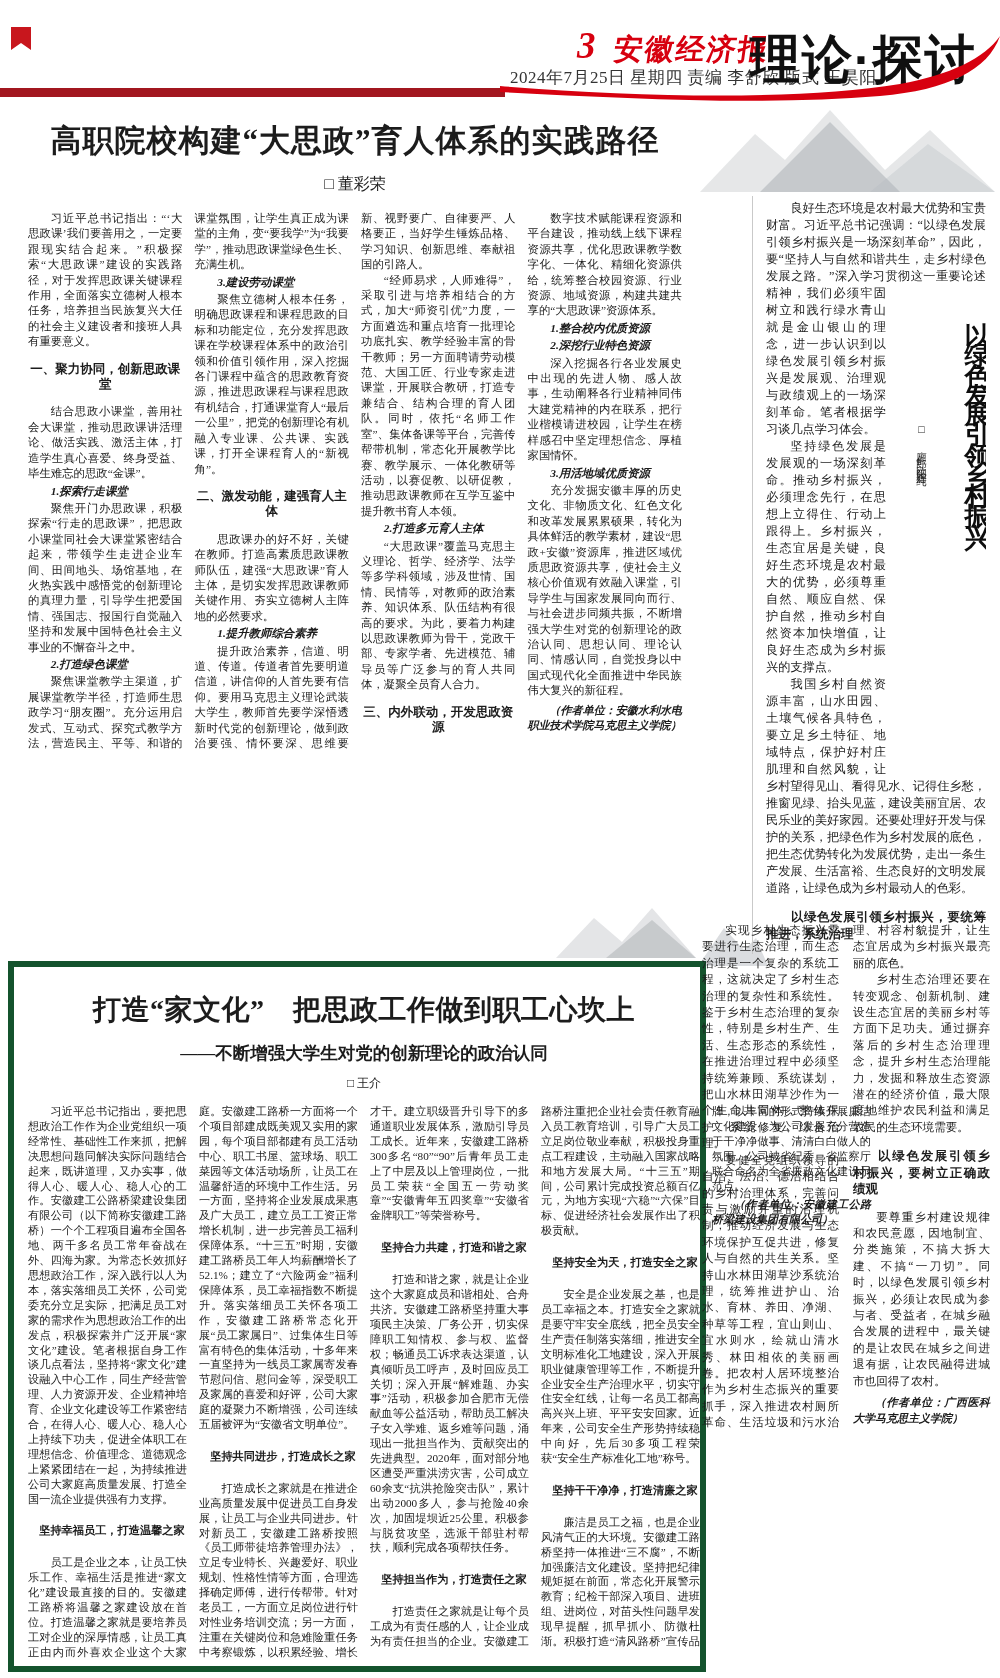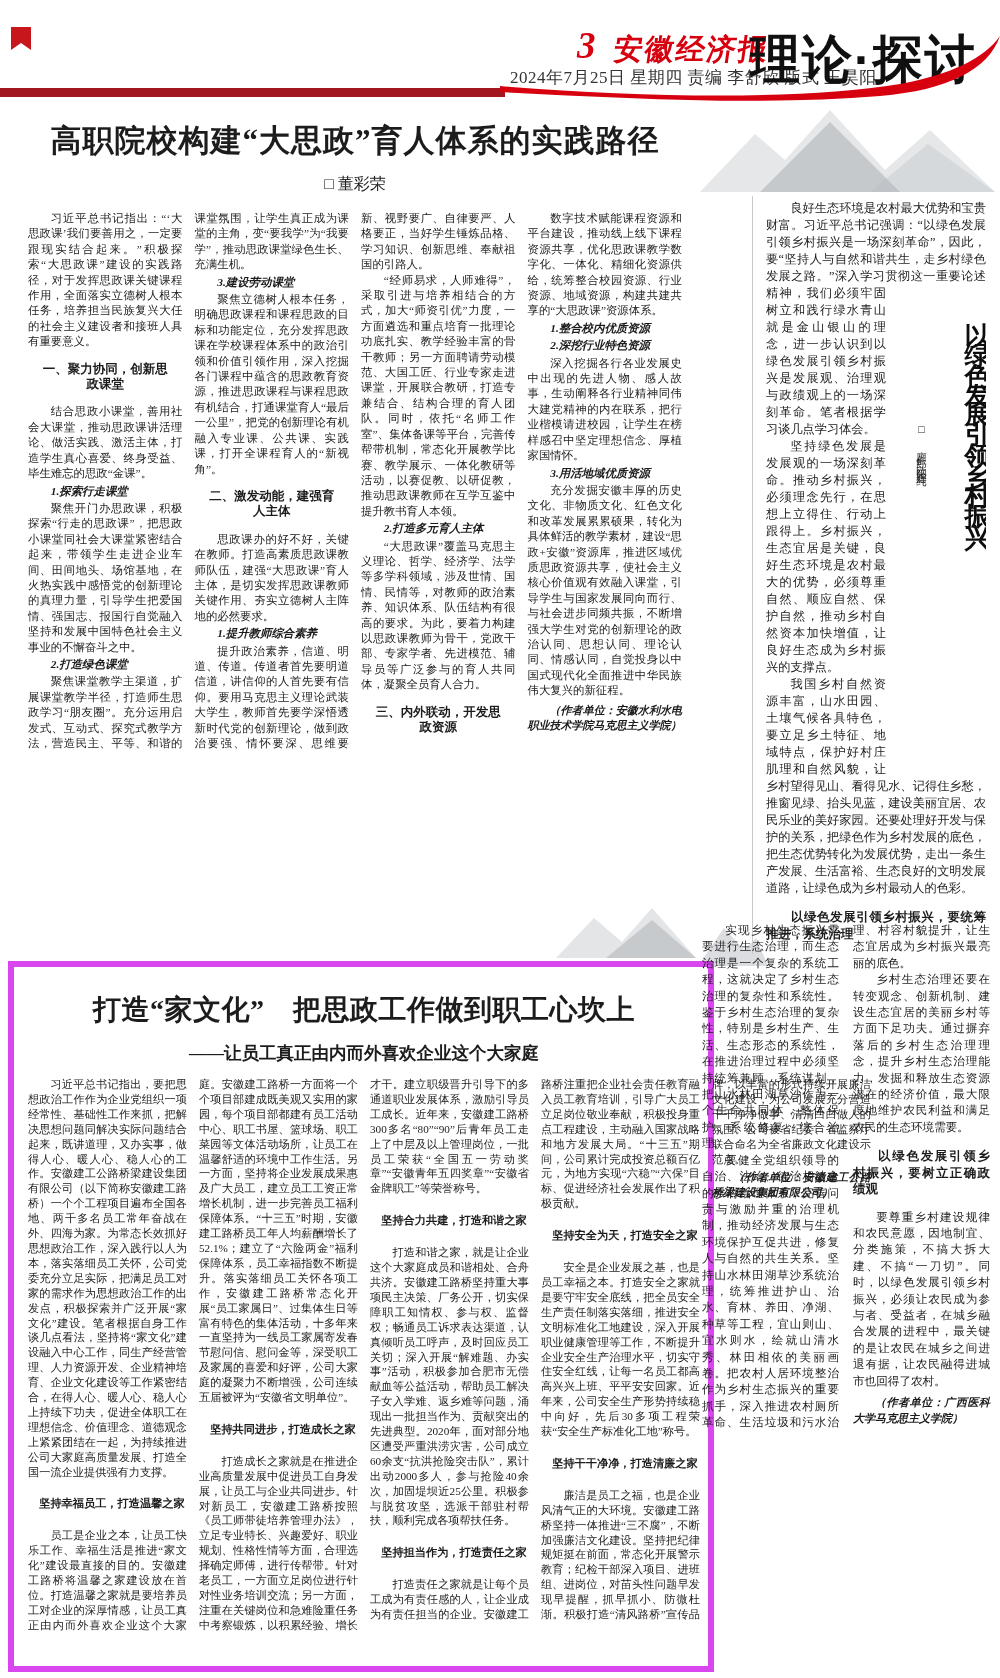--- a/index.html
+++ b/index.html
@@ -20,28 +20,28 @@
   
   .mountain{opacity:.9;}
   
   #main-article{left:28px;top:112px;width:654px;}
   #main-title{text-align:center;font-size:31px;font-weight:bold;letter-spacing:1px;margin:8px 0 0 0;}
   #main-byline{text-align:center;font-size:16px;margin-top:12px;color:#222;}
   #main-cols{margin-top:16px;height:742px;column-count:4;column-gap:12px;
       font-size:11.4px;line-height:15.4px;text-align:justify;}
   
   .para{margin:0;text-indent:2em;}
-  .sec-head{font-weight:bold;text-align:center;font-size:12.5px;margin:12px 12px;break-inside:avoid;}
+  .sec-head{font-weight:bold;text-align:center;font-size:12.5px;margin:12px 0;break-inside:avoid;}
   .sub-head{font-weight:bold;font-style:italic;text-indent:2em;margin:2px 0;break-inside:avoid;}
   .feat-head{font-weight:bold;text-indent:1em;margin:17px 0;break-inside:avoid;}
   .side-head{font-weight:bold;text-indent:2em;margin:12px 0;font-size:12.5px;break-inside:avoid;}
   .attribution{margin:4px 0 0 0;text-indent:2em;font-style:italic;font-weight:bold;font-size:11px;}
   
-  #feature-box{left:8px;top:961px;width:672px;border:6px solid #d946ef;background:#fff;
-      padding:24px 8px 10px 14px;height:665px;box-sizing:content-box;}
+  #feature-box{left:8px;top:961px;width:672px;border:6px solid #14532d;background:#fff;
+      padding:24px 0 10px 14px;height:665px;box-sizing:content-box;}
   #feature-title{text-align:center;font-size:28px;font-weight:bold;letter-spacing:.5px;margin:0;}
   #feature-subtitle{text-align:center;font-size:17.5px;font-weight:bold;margin-top:12px;}
   #feature-byline{text-align:center;font-size:12px;margin-top:10px;color:#222;}
   #feature-cols{margin-top:12px;height:556px;column-count:4;column-gap:12px;
       font-size:11.2px;line-height:14.9px;text-align:justify;}
   
   #sidebar-rule{left:752px;top:196px;width:1px;height:758px;background:#c9c9c9;}
   #sidebar-upper{left:766px;top:200px;width:220px;height:758px;font-size:12.2px;line-height:17px;
       text-align:justify;overflow:hidden;}
   #inset-spacer{float:right;width:0;height:96px;}
@@ -118,21 +118,22 @@
       <div class="sub-head">2.深挖行业特色资源</div>
       <p class="para">深入挖掘各行各业发展史中出现的先进人物、感人故事，生动阐释各行业精神同伟大建党精神的内在联系，把行业楷模请进校园，让学生在榜样感召中坚定理想信念、厚植家国情怀。</p>
       <div class="sub-head">3.用活地域优质资源</div>
       <p class="para">充分发掘安徽丰厚的历史文化、非物质文化、红色文化和改革发展累累硕果，转化为具体鲜活的教学素材，建设“思政+安徽”资源库，推进区域优质思政资源共享，使社会主义核心价值观有效融入课堂，引导学生与国家发展同向而行、与社会进步同频共振，不断增强大学生对党的创新理论的政治认同、思想认同、理论认同、情感认同，自觉投身以中国式现代化全面推进中华民族伟大复兴的新征程。</p>
       <p class="attribution">（作者单位：安徽水利水电职业技术学院马克思主义学院）</p>
     </div>
 </div>
 
 <div class="abs" id="feature-box">
   <h2 id="feature-title">打造“家文化”　把思政工作做到职工心坎上</h2>
-  <div id="feature-subtitle">——让员工真正由内而外喜欢企业这个大家庭</div>
+  <div id="feature-subtitle">——不断增强大学生对党的创新理论的政治认同</div>
+  <div id="feature-byline">□ 王介</div>
   <div id="feature-cols">
       <p class="para">习近平总书记指出，要把思想政治工作作为企业党组织一项经常性、基础性工作来抓，把解决思想问题同解决实际问题结合起来，既讲道理，又办实事，做得人心、暖人心、稳人心的工作。安徽建工公路桥梁建设集团有限公司（以下简称安徽建工路桥）一个个工程项目遍布全国各地、两千多名员工常年奋战在外、四海为家。为常态长效抓好思想政治工作，深入践行以人为本，落实落细员工关怀，公司党委充分立足实际，把满足员工对家的需求作为思想政治工作的出发点，积极探索并广泛开展“家文化”建设。笔者根据自身工作谈几点看法，坚持将“家文化”建设融入中心工作，同生产经营管理、人力资源开发、企业精神培育、企业文化建设等工作紧密结合，在得人心、暖人心、稳人心上持续下功夫，促进全体职工在理想信念、价值理念、道德观念上紧紧团结在一起，为持续推进公司大家庭高质量发展、打造全国一流企业提供强有力支撑。</p>
       <div class="feat-head">坚持幸福员工，打造温馨之家</div>
       <p class="para">员工是企业之本，让员工快乐工作、幸福生活是推进“家文化”建设最直接的目的。安徽建工路桥将温馨之家建设放在首位。打造温馨之家就是要培养员工对企业的深厚情感，让员工真正由内而外喜欢企业这个大家庭。安徽建工路桥一方面将一个个项目部建成既美观又实用的家园，每个项目部都建有员工活动中心、职工书屋、篮球场、职工菜园等文体活动场所，让员工在温馨舒适的环境中工作生活。另一方面，坚持将企业发展成果惠及广大员工，建立员工工资正常增长机制，进一步完善员工福利保障体系。“十三五”时期，安徽建工路桥员工年人均薪酬增长了52.1%；建立了“六险两金”福利保障体系，员工幸福指数不断提升。落实落细员工关怀各项工作，安徽建工路桥常态化开展“员工家属日”、过集体生日等富有特色的集体活动，十多年来一直坚持为一线员工家属寄发春节慰问信、慰问金等，深受职工及家属的喜爱和好评，公司大家庭的凝聚力不断增强，公司连续五届被评为“安徽省文明单位”。</p>
       <div class="feat-head">坚持共同进步，打造成长之家</div>
       <p class="para">打造成长之家就是在推进企业高质量发展中促进员工自身发展，让员工与企业共同进步。针对新员工，安徽建工路桥按照《员工师带徒培养管理办法》，立足专业特长、兴趣爱好、职业规划、性格性情等方面，合理选择确定师傅，进行传帮带。针对老员工，一方面立足岗位进行针对性业务培训交流；另一方面，注重在关键岗位和急难险重任务中考察锻炼，以积累经验、增长才干。建立职级晋升引导下的多通道职业发展体系，激励引导员工成长。近年来，安徽建工路桥300多名“80”“90”后青年员工走上了中层及以上管理岗位，一批员工荣获“全国五一劳动奖章”“安徽青年五四奖章”“安徽省金牌职工”等荣誉称号。</p>
       <div class="feat-head">坚持合力共建，打造和谐之家</div>
       <p class="para">打造和谐之家，就是让企业这个大家庭成员和谐相处、合舟共济。安徽建工路桥坚持重大事项民主决策、厂务公开，切实保障职工知情权、参与权、监督权；畅通员工诉求表达渠道，认真倾听员工呼声，及时回应员工关切；深入开展“解难题、办实事”活动，积极参加合肥市无偿献血等公益活动，帮助员工解决子女入学难、返乡难等问题，涌现出一批担当作为、贡献突出的先进典型。2020年，面对部分地区遭受严重洪涝灾害，公司成立60余支“抗洪抢险突击队”，累计出动2000多人，参与抢险40余次，加固堤坝近25公里。积极参与脱贫攻坚，选派干部驻村帮扶，顺利完成各项帮扶任务。</p>
       <div class="feat-head">坚持担当作为，打造责任之家</div>
       <p class="para">打造责任之家就是让每个员工成为有责任感的人，让企业成为有责任担当的企业。安徽建工路桥注重把企业社会责任教育融入员工教育培训，引导广大员工立足岗位敬业奉献，积极投身重点工程建设，主动融入国家战略和地方发展大局。“十三五”期间，公司累计完成投资总额百亿元，为地方实现“六稳”“六保”目标、促进经济社会发展作出了积极贡献。</p>

